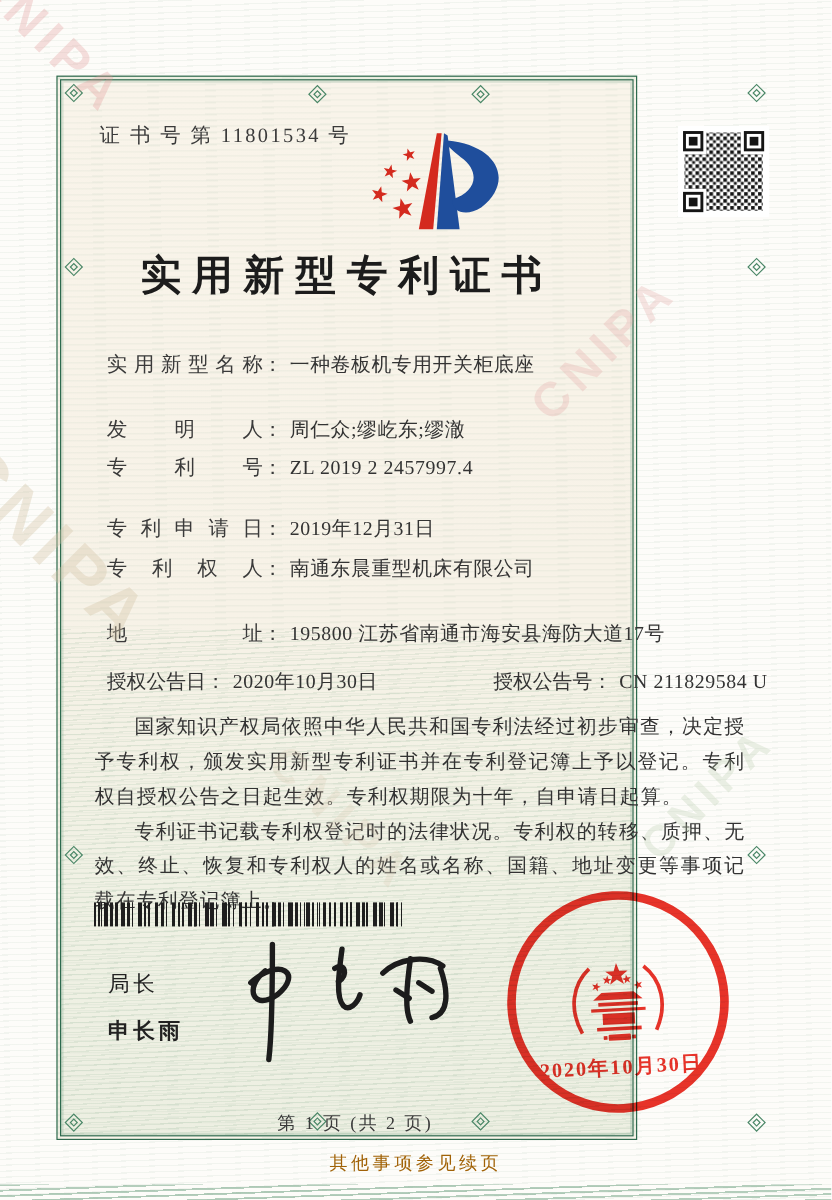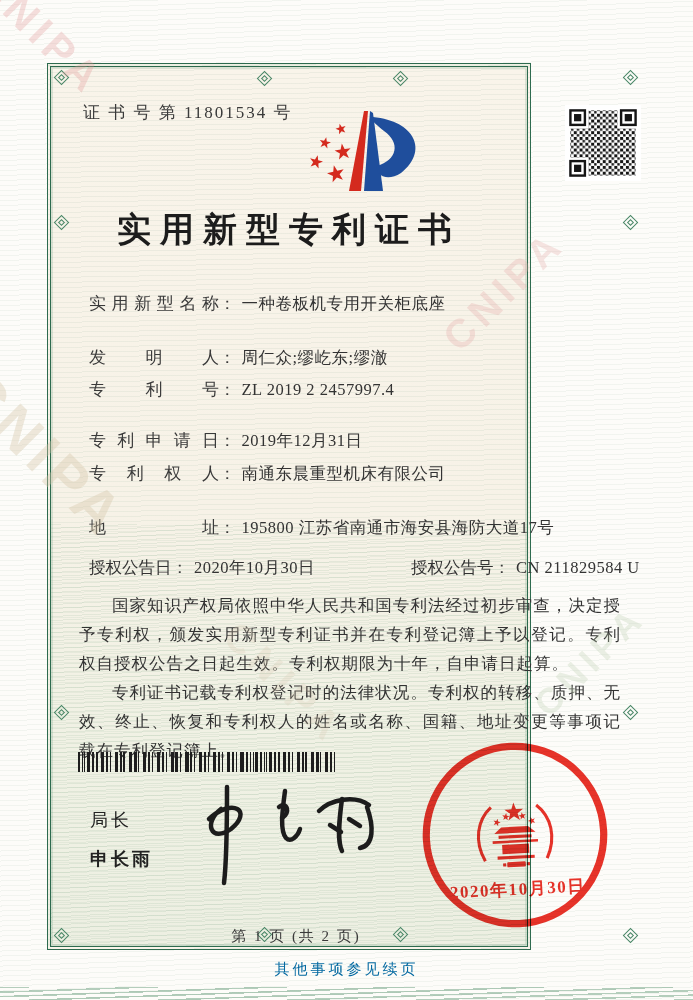--- a/index.html
+++ b/index.html
@@ -64,21 +64,21 @@
       repeating-linear-gradient(90deg,transparent 0 6px,#1e1e1e 6px 7px,transparent 7px 13px);
   }
   .signer{ position:absolute; left:39px; top:741px; font-size:18px; color:#222; letter-spacing:3px;}
   .signer .name{ display:block; margin-top:15px; font-weight:bold;}
   .signature{ position:absolute; left:128px; top:712px;}
   .seal{ position:absolute; left:366px; top:670px; transform:rotate(-3deg);
     opacity:.95; mix-blend-mode:multiply;}
   .page-info{ position:absolute; left:0; right:0; top:860px; text-align:center;
     font-size:15px; letter-spacing:2px; color:#3a3a3a;padding-left:14px;}
   .note{ position:absolute; left:0; right:0; top:960px; text-align:center;
-    font-size:15px; letter-spacing:3px; color:#0369a1; z-index:2;}
+    font-size:15px; letter-spacing:3px; color:#a16207; z-index:2;}
   .bottom-band{ position:absolute; left:0; right:0; bottom:0; height:13px; z-index:1;
     background:repeating-linear-gradient(178deg, rgba(70,135,95,.40) 0 1.5px, rgba(255,255,255,0) 1.5px 4.5px);}
 </style>
 </head>
 <body>
 
 <div class="page">
 
   <span class="wm wm1">CNIPA</span>
   <span class="wm wm2">CNIPA</span>

